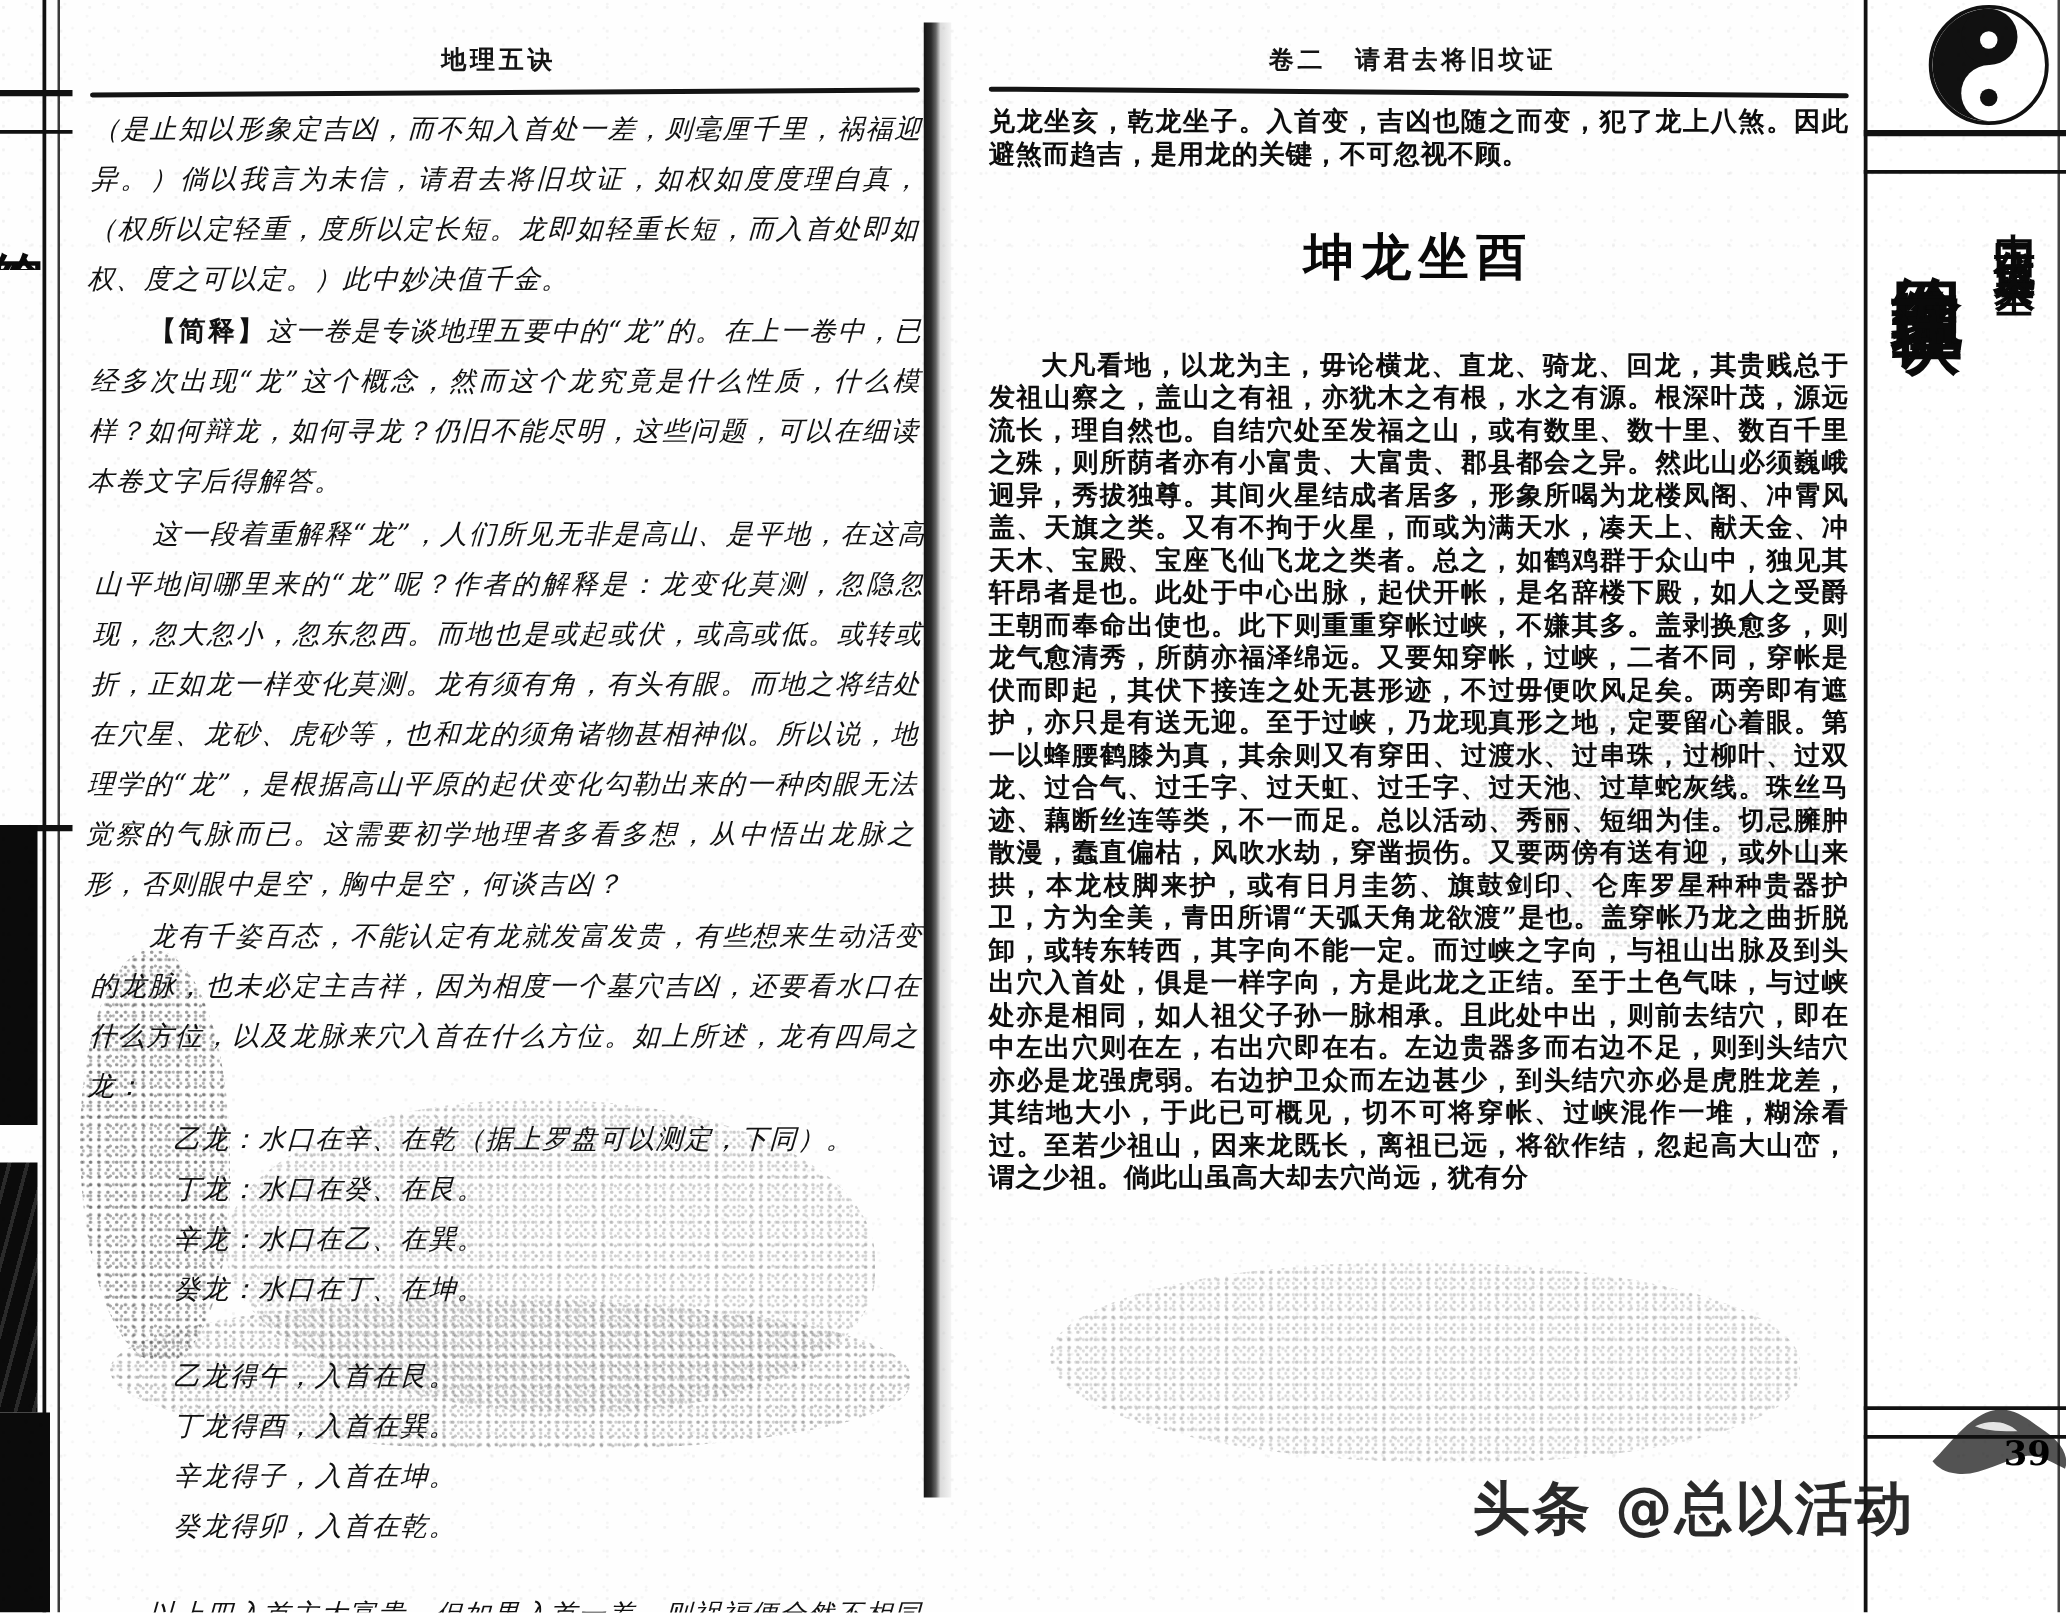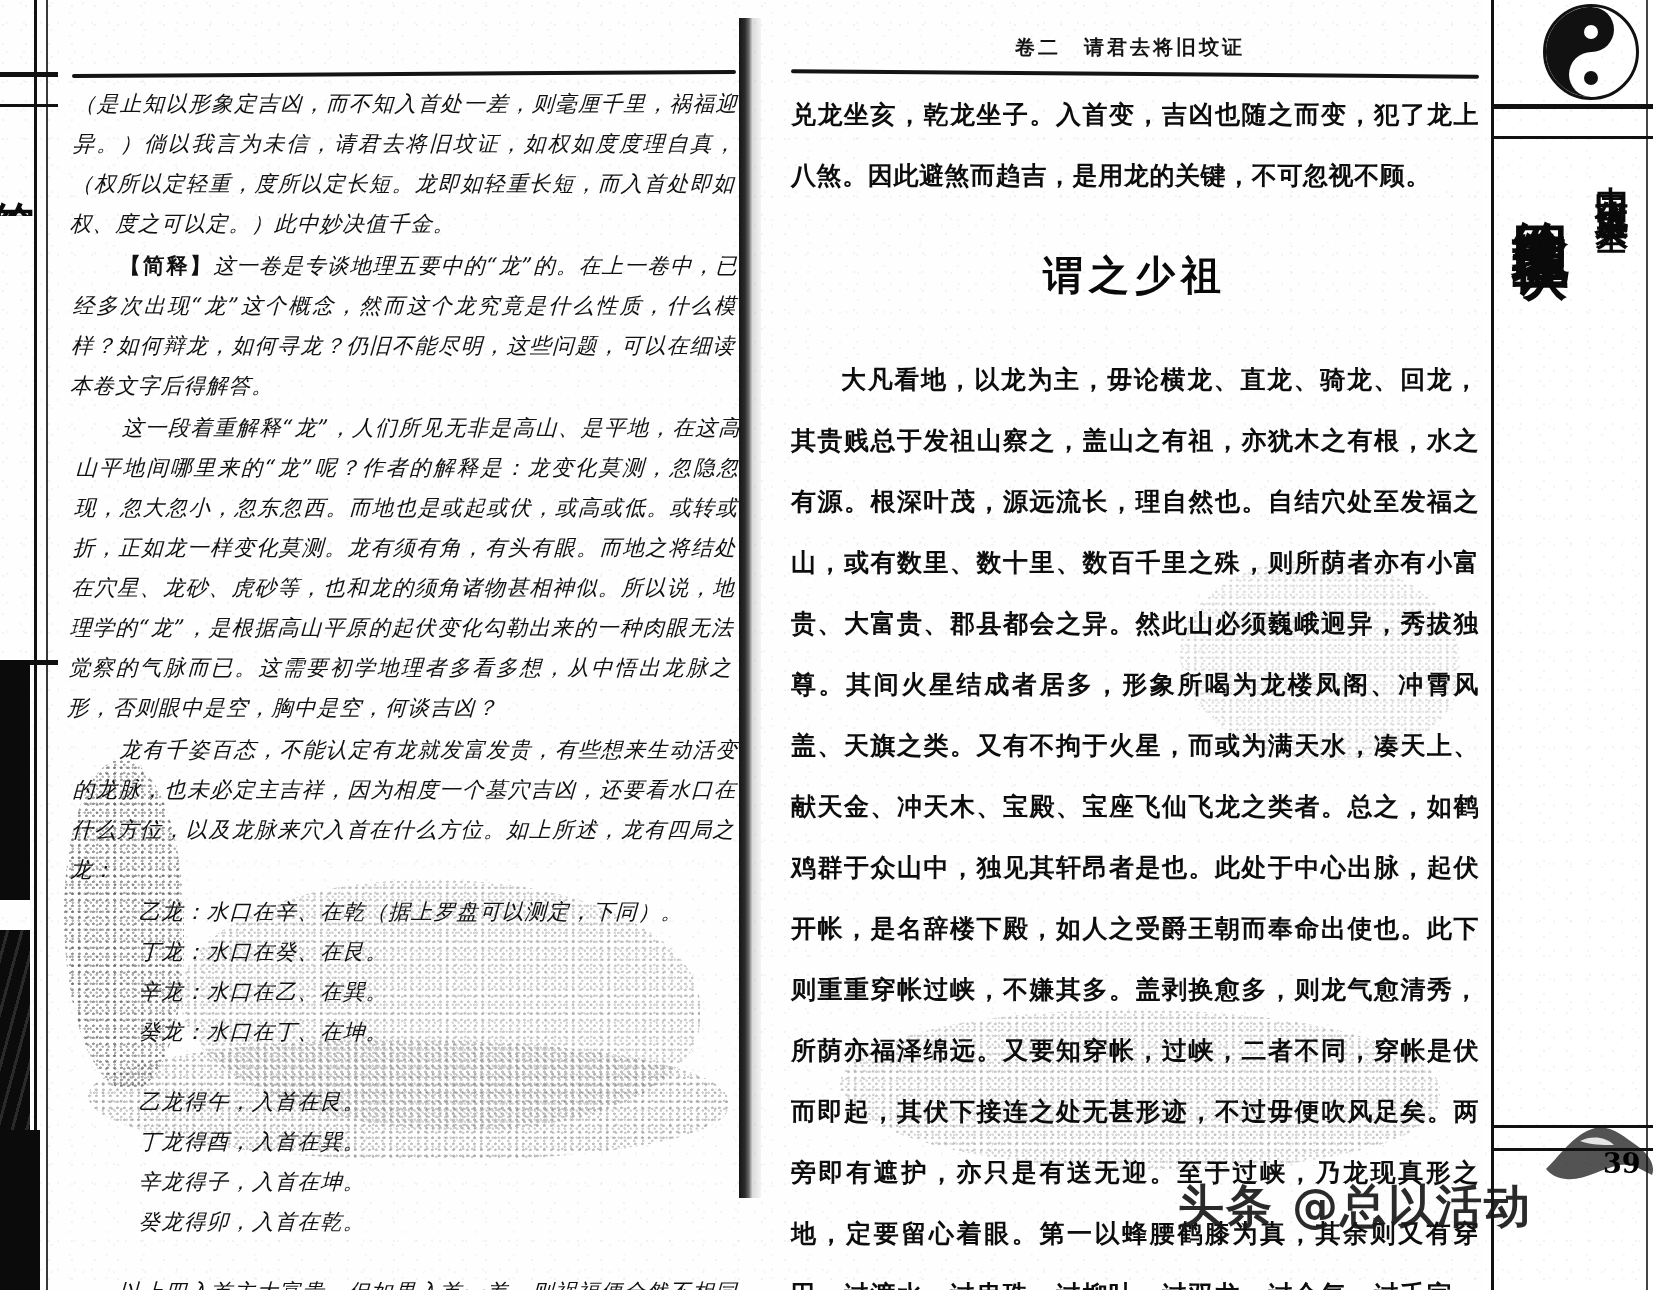--- a/index.html
+++ b/index.html
@@ -134,22 +134,22 @@
   }
   .kai p.indent { text-indent: 2.1em; }
   .kai p.list-line { text-indent: 3.1em; margin: 0; }
   .kai .label { font-weight: 700; font-style: normal; letter-spacing: 2px; }
   .kai .gap { height: 30px; }
 
   
   .song p {
     margin: 0;
     font-family: "DejaVu Serif", serif;
-    font-size: 25px;
-    line-height: 61px;
+    font-size: 21px;
+    line-height: 26px;
     letter-spacing: 0.6px;
     text-align: justify;
     text-justify: inter-character;
     color: #0d0d0d;
     font-weight: 600;
   }
   .song p.indent { text-indent: 2em; }
 
   .section-title {
     text-align: center;
@@ -290,20 +290,21 @@
     <div class="rule-h t"></div>
     <div class="rule-h m"></div>
     <div class="rule-h b"></div>
     <div class="spine-title-clip">绘图地理五诀</div>
     <div class="black-block one"></div>
     <div class="black-block two"></div>
   </div>
   <div id="bottom-left-dark"></div>
 
   <div class="page" id="page-left">
+    <div class="running-head">地理五诀</div>
     <div class="head-rule"></div>
 
     <div class="body-col kai">
       <p>（是止知以形象定吉凶，而不知入首处一差，则毫厘千里，祸福迎异。）倘以我言为未信，请君去将旧坟证，如权如度度理自真，（权所以定轻重，度所以定长短。龙即如轻重长短，而入首处即如权、度之可以定。）此中妙决值千金。</p>
 
       <p class="indent"><span class="label">【简释】</span><span>这一卷是专谈地理五要中的“龙”的。在上一卷中，已经多次出现“龙”这个概念，然而这个龙究竟是什么性质，什么模样？如何辩龙，如何寻龙？仍旧不能尽明，这些问题，可以在细读本卷文字后得解答。</span></p>
 
       <p class="indent">这一段着重解释“龙”，人们所见无非是高山、是平地，在这高山平地间哪里来的“龙”呢？作者的解释是：龙变化莫测，忽隐忽现，忽大忽小，忽东忽西。而地也是或起或伏，或高或低。或转或折，正如龙一样变化莫测。龙有须有角，有头有眼。而地之将结处在穴星、龙砂、虎砂等，也和龙的须角诸物甚相神似。所以说，地理学的“龙”，是根据高山平原的起伏变化勾勒出来的一种肉眼无法觉察的气脉而已。这需要初学地理者多看多想，从中悟出龙脉之形，否则眼中是空，胸中是空，何谈吉凶？</p>
 
       <p class="indent">龙有千姿百态，不能认定有龙就发富发贵，有些想来生动活变的龙脉，也未必定主吉祥，因为相度一个墓穴吉凶，还要看水口在什么方位，以及龙脉来穴入首在什么方位。如上所述，龙有四局之龙：</p>
@@ -331,21 +332,21 @@
     <div class="dark2"></div>
   </div>
 
   <div class="page" id="page-right">
     <div class="running-head">卷二　请君去将旧坟证</div>
     <div class="head-rule"></div>
 
     <div class="body-col song">
       <p>兑龙坐亥，乾龙坐子。入首变，吉凶也随之而变，犯了龙上八煞。因此避煞而趋吉，是用龙的关键，不可忽视不顾。</p>
 
-      <h2 class="section-title">谓之少祖</h2>
+      <h2 class="section-title">坤龙坐酉</h2>
 
       <p class="indent">大凡看地，以龙为主，毋论横龙、直龙、骑龙、回龙，其贵贱总于发祖山察之，盖山之有祖，亦犹木之有根，水之有源。根深叶茂，源远流长，理自然也。自结穴处至发福之山，或有数里、数十里、数百千里之殊，则所荫者亦有小富贵、大富贵、郡县都会之异。然此山必须巍峨迥异，秀拔独尊。其间火星结成者居多，形象所喝为龙楼凤阁、冲霄风盖、天旗之类。又有不拘于火星，而或为满天水，凑天上、献天金、冲天木、宝殿、宝座飞仙飞龙之类者。总之，如鹤鸡群于众山中，独见其轩昂者是也。此处于中心出脉，起伏开帐，是名辞楼下殿，如人之受爵王朝而奉命出使也。此下则重重穿帐过峡，不嫌其多。盖剥换愈多，则龙气愈清秀，所荫亦福泽绵远。又要知穿帐，过峡，二者不同，穿帐是伏而即起，其伏下接连之处无甚形迹，不过毋便吹风足矣。两旁即有遮护，亦只是有送无迎。至于过峡，乃龙现真形之地，定要留心着眼。第一以蜂腰鹤膝为真，其余则又有穿田、过渡水、过串珠，过柳叶、过双龙、过合气、过壬字、过天虹、过壬字、过天池、过草蛇灰线。珠丝马迹、藕断丝连等类，不一而足。总以活动、秀丽、短细为佳。切忌臃肿散漫，蠢直偏枯，风吹水劫，穿凿损伤。又要两傍有送有迎，或外山来拱，本龙枝脚来护，或有日月圭笏、旗鼓剑印、仑库罗星种种贵器护卫，方为全美，青田所谓“天弧天角龙欲渡”是也。盖穿帐乃龙之曲折脱卸，或转东转西，其字向不能一定。而过峡之字向，与祖山出脉及到头出穴入首处，俱是一样字向，方是此龙之正结。至于土色气味，与过峡处亦是相同，如人祖父子孙一脉相承。且此处中出，则前去结穴，即在中左出穴则在左，右出穴即在右。左边贵器多而右边不足，则到头结穴亦必是龙强虎弱。右边护卫众而左边甚少，到头结穴亦必是虎胜龙差，其结地大小，于此已可概见，切不可将穿帐、过峡混作一堆，糊涂看过。至若少祖山，因来龙既长，离祖已远，将欲作结，忽起高大山峦，谓之少祖。倘此山虽高大却去穴尚远，犹有分</p>
     </div>
   </div>
 
   <div class="speckle" id="sp1"></div>
   <div class="speckle" id="sp2"></div>
   <div class="speckle" id="sp3"></div>
   <div class="speckle" id="sp4"></div>
   <div class="speckle" id="sp5"></div>

